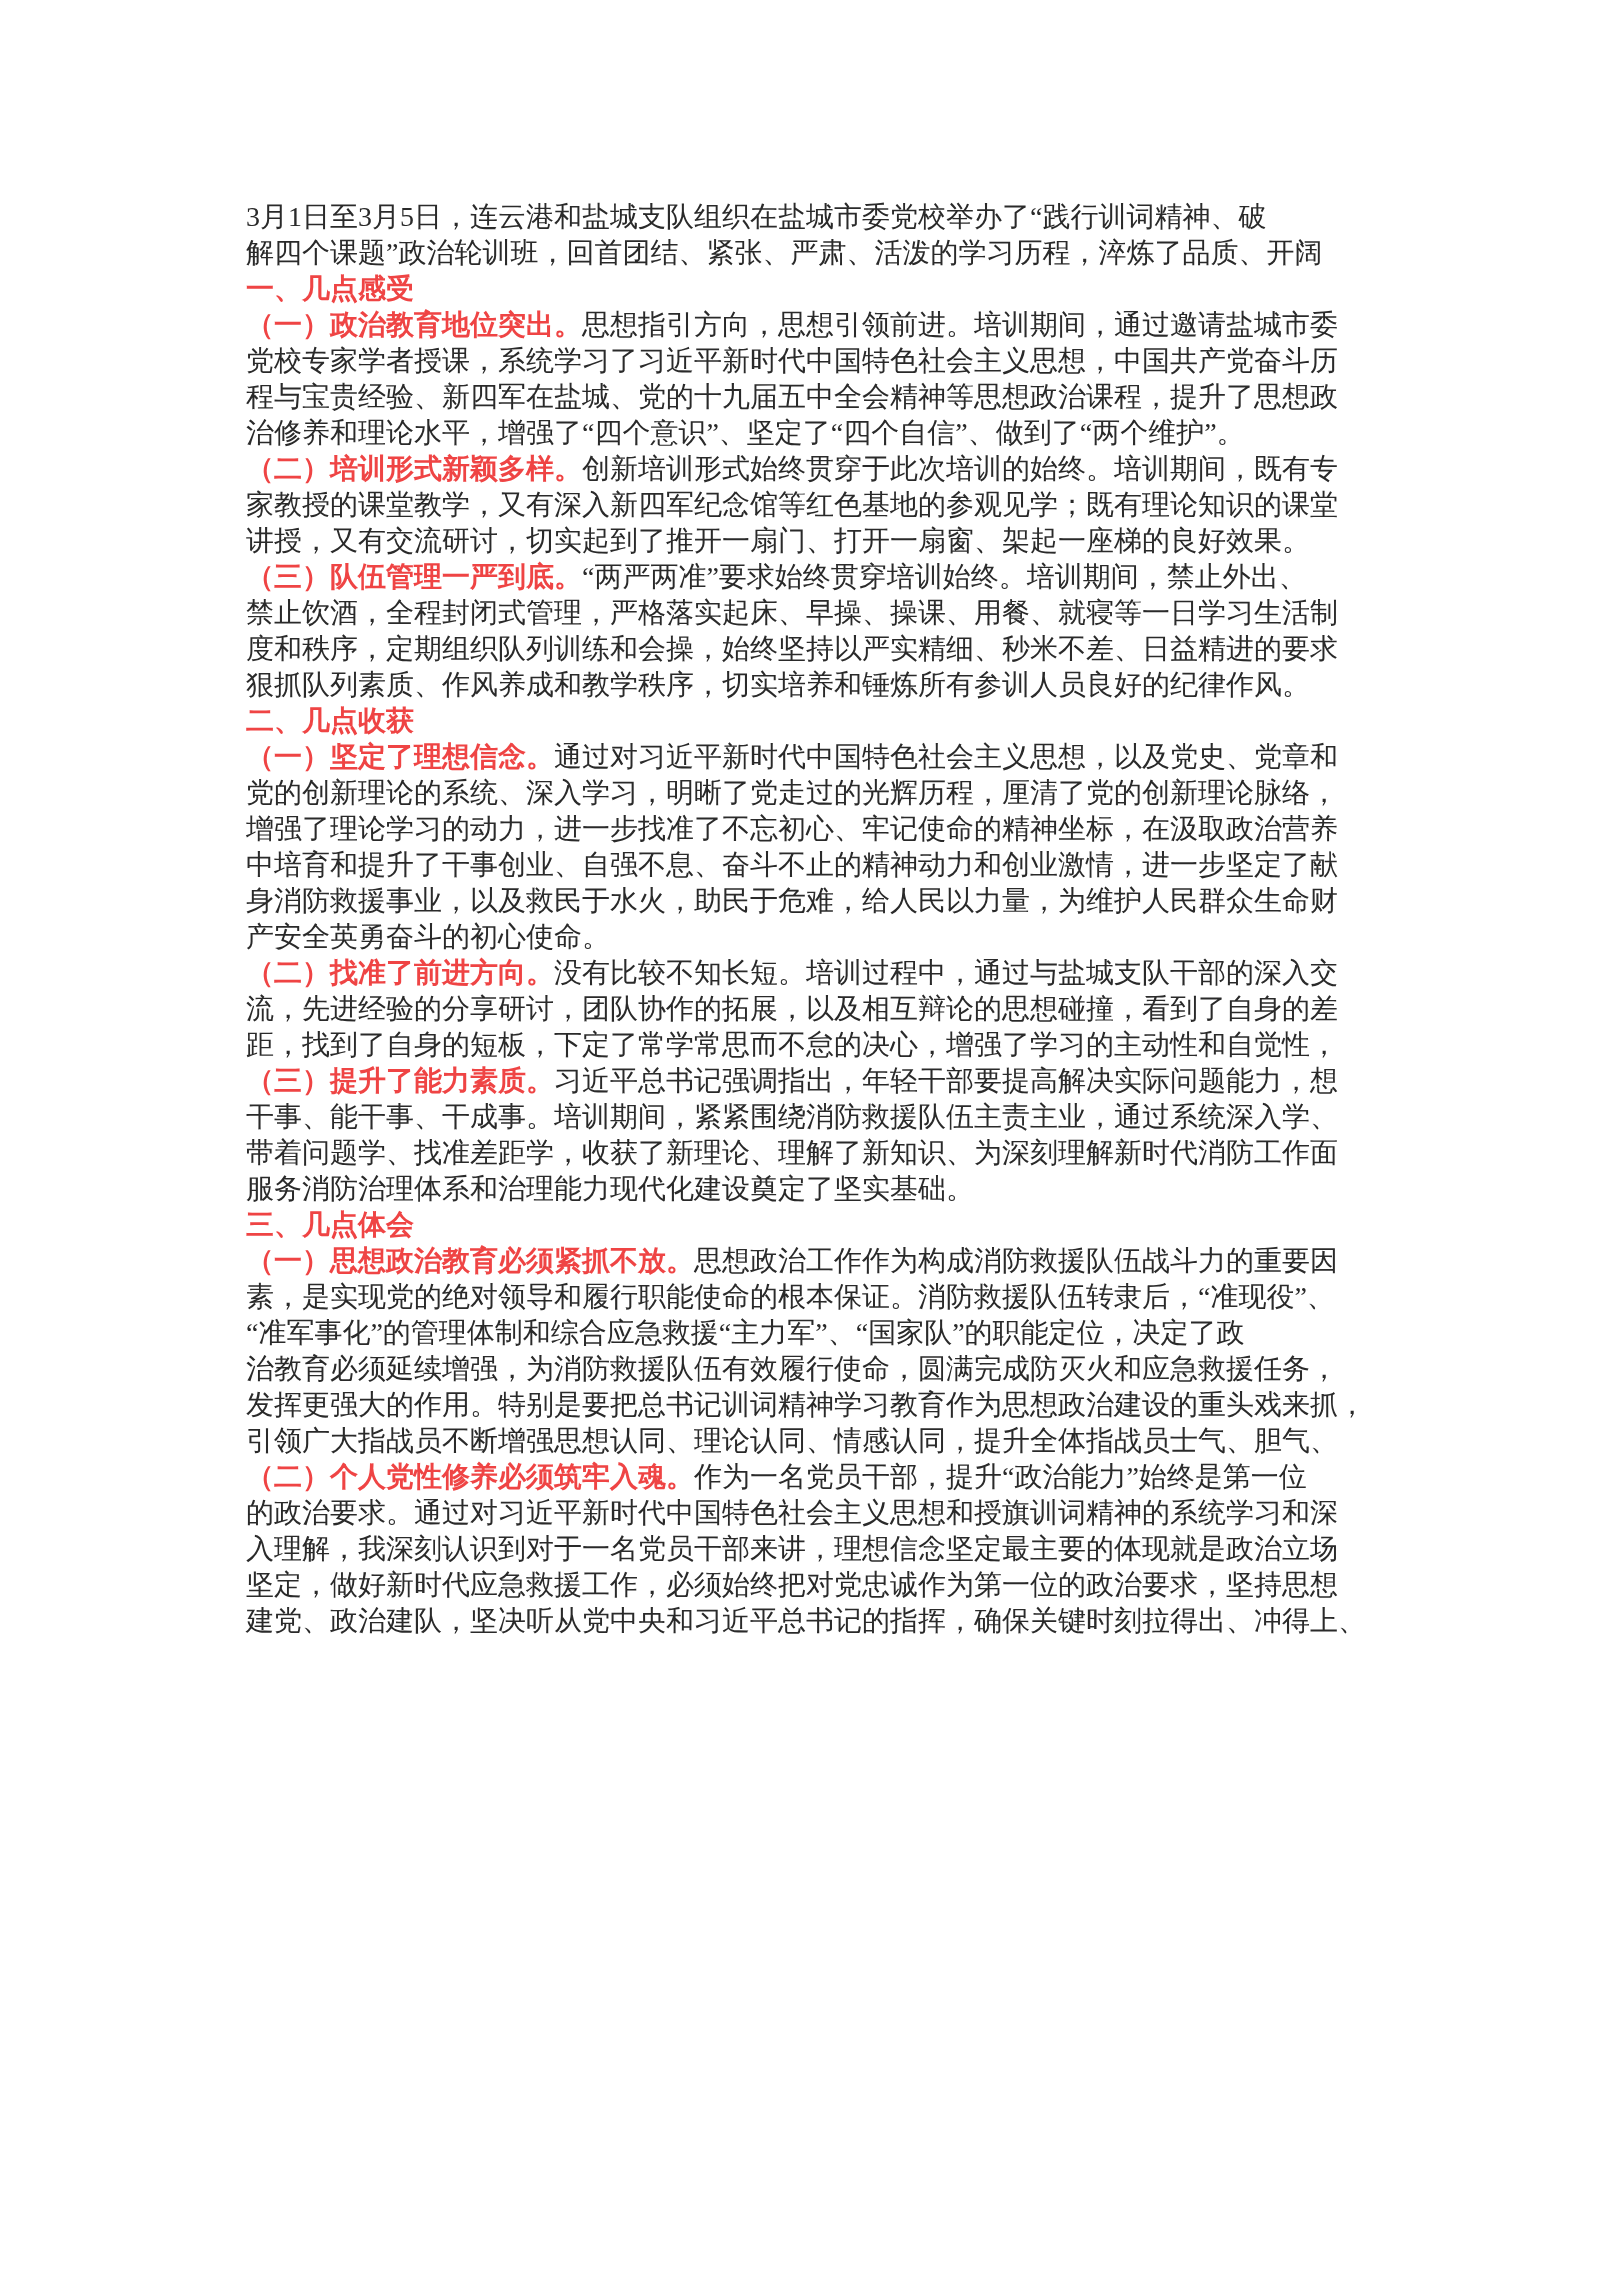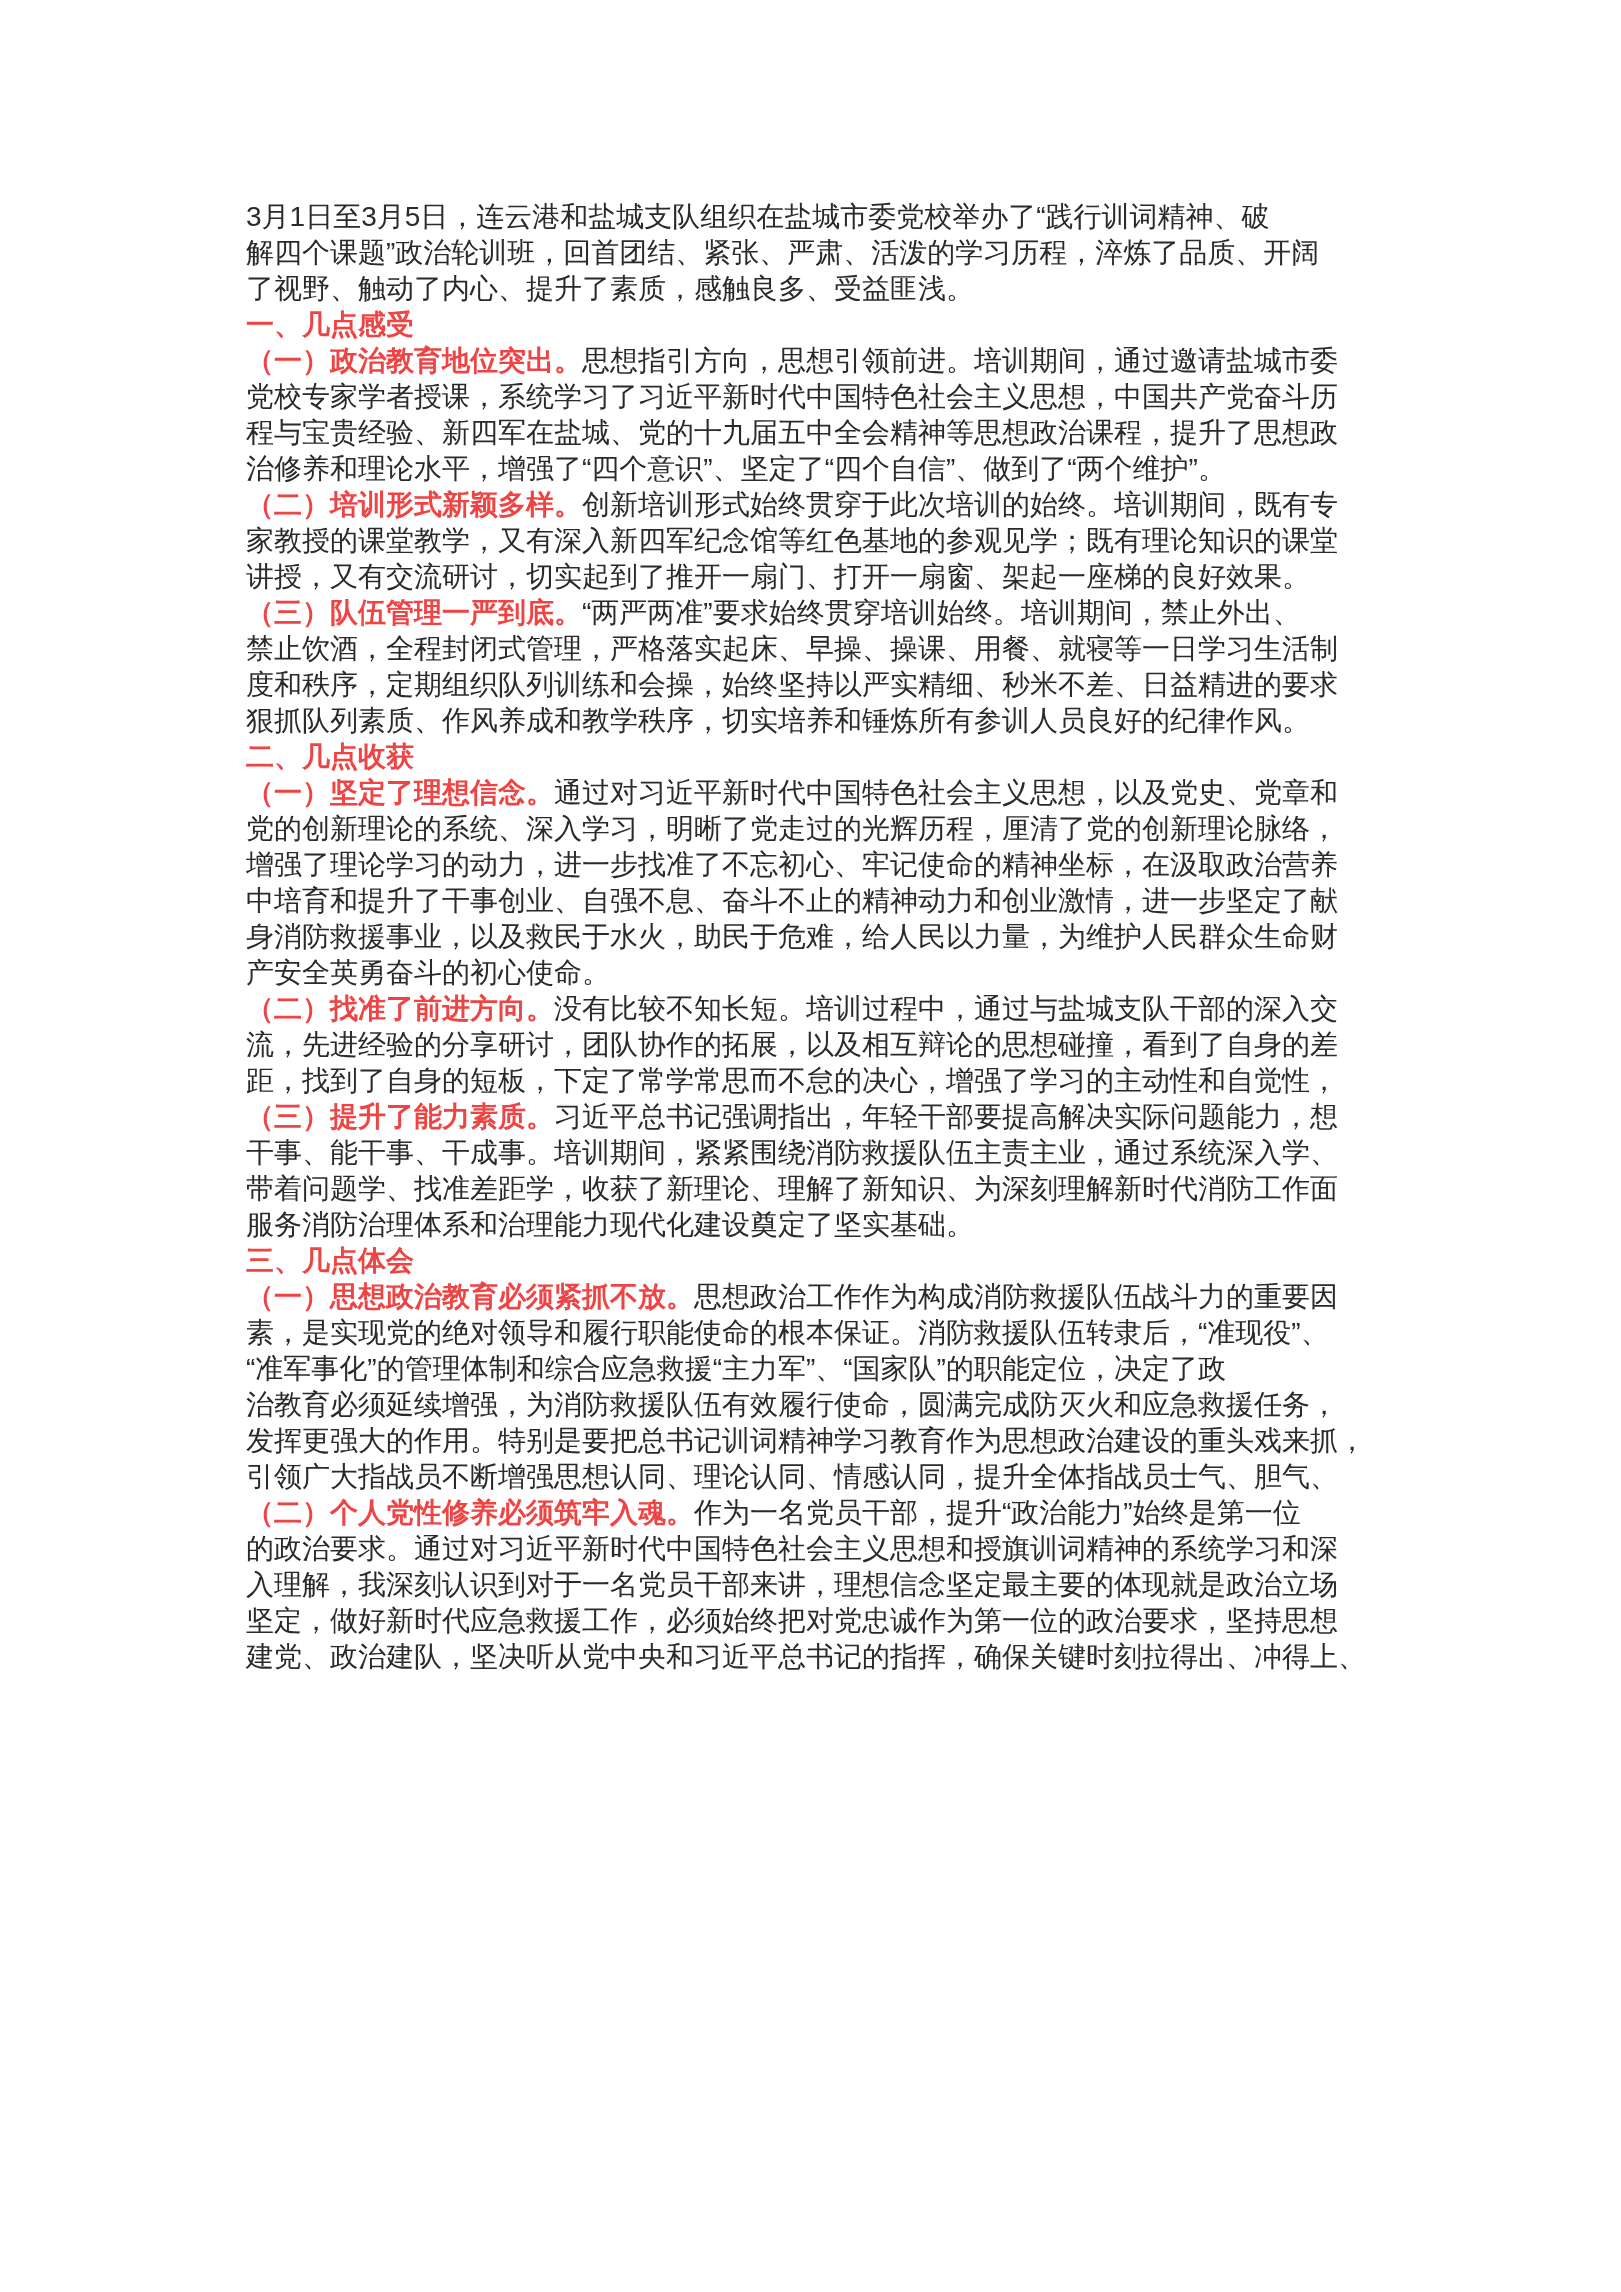--- a/index.html
+++ b/index.html
@@ -1,32 +1,31 @@
 <!DOCTYPE html>
 <html><head>
 <meta charset="utf-8">
 <style>
   html, body { margin: 0; padding: 0; background: #ffffff; }
   body { width: 1621px; height: 2293px; position: relative; overflow: hidden; }
   .page {
     position: absolute; left: 246px; top: 199px; width: 1117px;
-    font-family: Liberation Sans, sans-serif;
+    font-family: Liberation Serif, serif;
     font-size: 28px; line-height: 36px; color: #2a2a2a;
   }
   .line { display: block; white-space: nowrap; height: 36px; }
   .b { font-weight: bold; color: #ef4444; }
 </style>
 </head>
 <body>
 
 <div class="page">
   <div>
     <span class="line">3月1日至3月5日，连云港和盐城支队组织在盐城市委党校举办了“践行训词精神、破</span>
     <span class="line">解四个课题”政治轮训班，回首团结、紧张、严肃、活泼的学习历程，淬炼了品质、开阔</span>
-    <span class="line">了视野、触动了内心、提升了素质，感触良多、受益匪浅。</span>
   </div>
 
   <div>
     <span class="line b">一、几点感受</span>
     <div>
       <span class="line"><span class="b">（一）政治教育地位突出。</span><span>思想指引方向，思想引领前进。培训期间，通过邀请盐城市委</span></span>
       <span class="line">党校专家学者授课，系统学习了习近平新时代中国特色社会主义思想，中国共产党奋斗历</span>
       <span class="line">程与宝贵经验、新四军在盐城、党的十九届五中全会精神等思想政治课程，提升了思想政</span>
       <span class="line">治修养和理论水平，增强了“四个意识”、坚定了“四个自信”、做到了“两个维护”。</span>
     </div>

